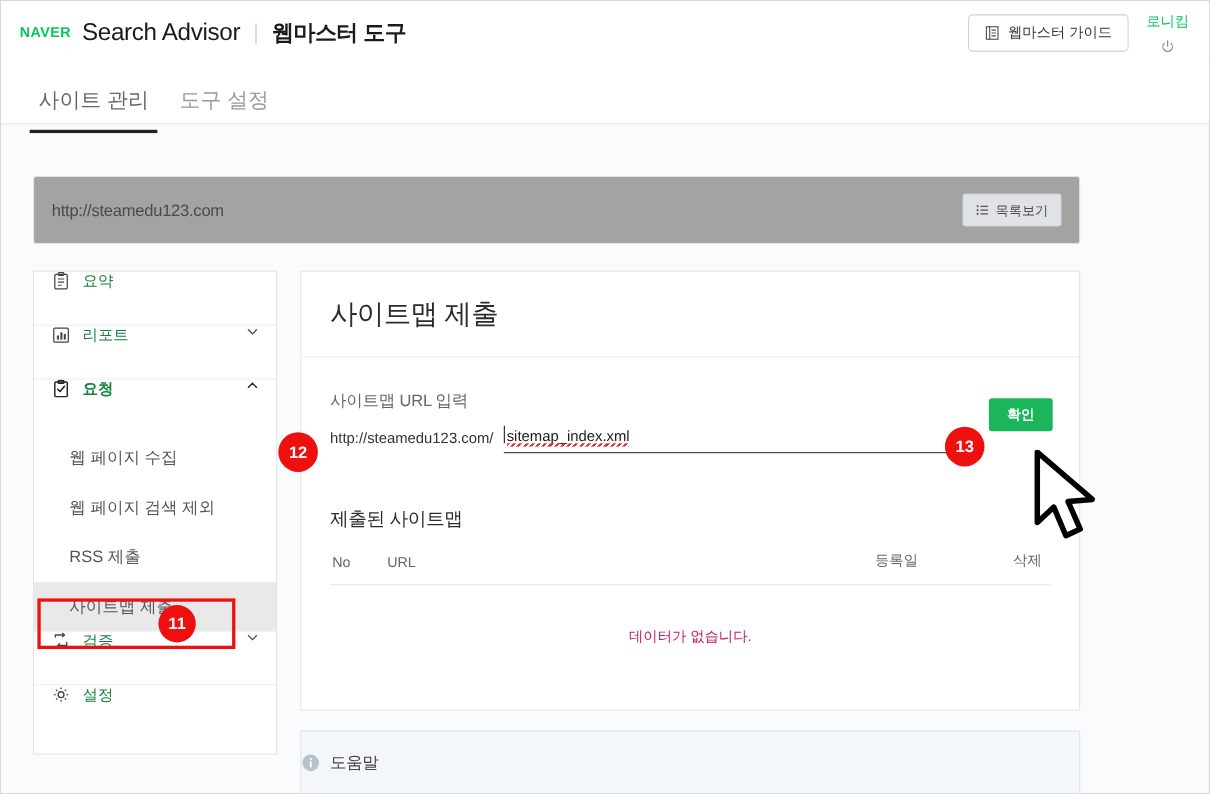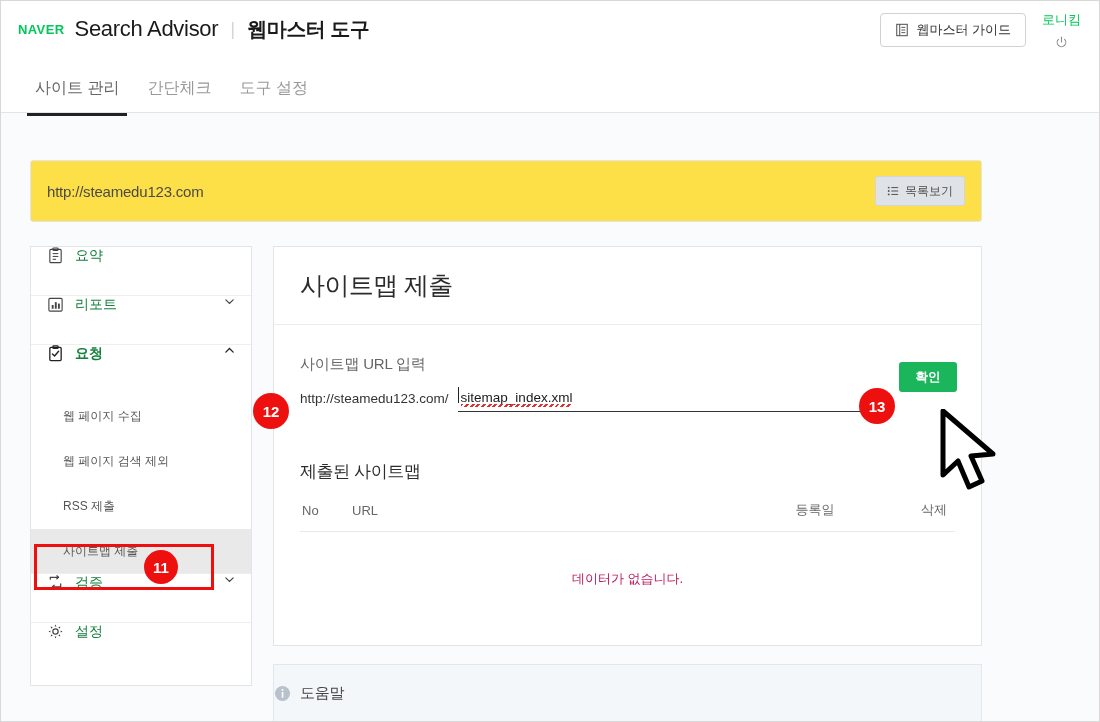--- a/index.html
+++ b/index.html
@@ -52,34 +52,34 @@
 
   
   .tabbar {
     position: absolute; left: 0; top: 57px;
     width: 1100px; height: 55px;
     background: #ffffff;
     border-bottom: 1px solid #e5e5e5;
     display: flex; align-items: flex-start; padding-left: 20px;
   }
   .tab {
-    position: relative; font-size: 16px; color: #999;
+    position: relative; font-size: 19px; color: #999;
     padding: 20px 14px 16px 14px; cursor: pointer; white-space: nowrap;
   }
   .tab.active { color: #666; }
   .tab.active::after {
     content: ""; position: absolute; left: 6px; right: 6px; bottom: -1px;
     height: 3px; background: #222;
   }
 
   
   .sitebar {
     position: absolute; left: 29px; top: 159px;
     width: 952px; height: 62px;
-    background: #fde047; border: 1px solid #e3e5e8; border-radius: 3px;
+    background: #a3a3a3; border: 1px solid #e3e5e8; border-radius: 3px;
     display: flex; align-items: center; padding: 0 16px;
   }
   .site-url { font-size: 15px; color: #4a4a4a; letter-spacing: -0.2px; }
   .list-btn {
     margin-left: auto; display: flex; align-items: center; gap: 6px;
     height: 30px; padding: 0 11px;
     background: #dfe2e6; border: 1px solid #d2d6da; border-radius: 3px;
     font-size: 12px; color: #4b4b4b; cursor: pointer; white-space: nowrap;
   }
   .list-icon { width: 12px; height: 12px; display: block; }
@@ -93,21 +93,21 @@
   .nav-item {
     position: relative; height: 49px; display: flex; 
     padding: 0 16px; border-bottom: 1px solid #eeeeee;
     cursor: pointer; font-size: 14px; color: #15803d;
   }
   .nav-item .ico { width: 17px; height: 17px; margin-right: 11px; flex: none; display: block; }
   .nav-item .chev { margin-left: auto; width: 11px; height: 11px; display: block; }
   .nav-item.open { border-bottom: none; }
   .sub-item {
     height: 45px; display: flex; align-items: center;
-    padding-left: 32px; font-size: 12px; color: #555;
+    padding-left: 32px; font-size: 15px; color: #555;
     cursor: pointer; background: #fff;
   }
   .sub-item.selected { background: #e9e9e9; color: #555; }
   .sub-last { border-bottom: 1px solid #eeeeee; }
 
   
   .main-card {
     position: absolute; left: 272px; top: 245px;
     width: 709px; height: 400px;
     background: #ffffff; border: 1px solid #e2e4e6;
@@ -222,21 +222,20 @@
         <svg class="power-icon" viewBox="0 0 16 16">
           <path d="M4.2 4.2a5.3 5.3 0 1 0 7.6 0" fill="none" stroke="#888" stroke-width="1.3" stroke-linecap="round"></path>
           <line x1="8" y1="1.4" x2="8" y2="7.4" stroke="#888" stroke-width="1.3" stroke-linecap="round"></line>
         </svg>
       </div>
     </div>
   </div>
 
   <div class="tabbar">
     <div class="tab active">사이트 관리</div>
-    <div class="tab">간단체크</div>
     <div class="tab">도구 설정</div>
   </div>
 
   <div class="sitebar">
     <span class="site-url">http://steamedu123.com</span>
     <button class="list-btn">
       <svg class="list-icon" viewBox="0 0 14 14">
         <circle cx="2" cy="3" r="1.1" fill="#555"></circle>
           <line x1="5" y1="3" x2="13" y2="3" stroke="#555" stroke-width="1.2"></line>
         <circle cx="2" cy="7" r="1.1" fill="#555"></circle>

